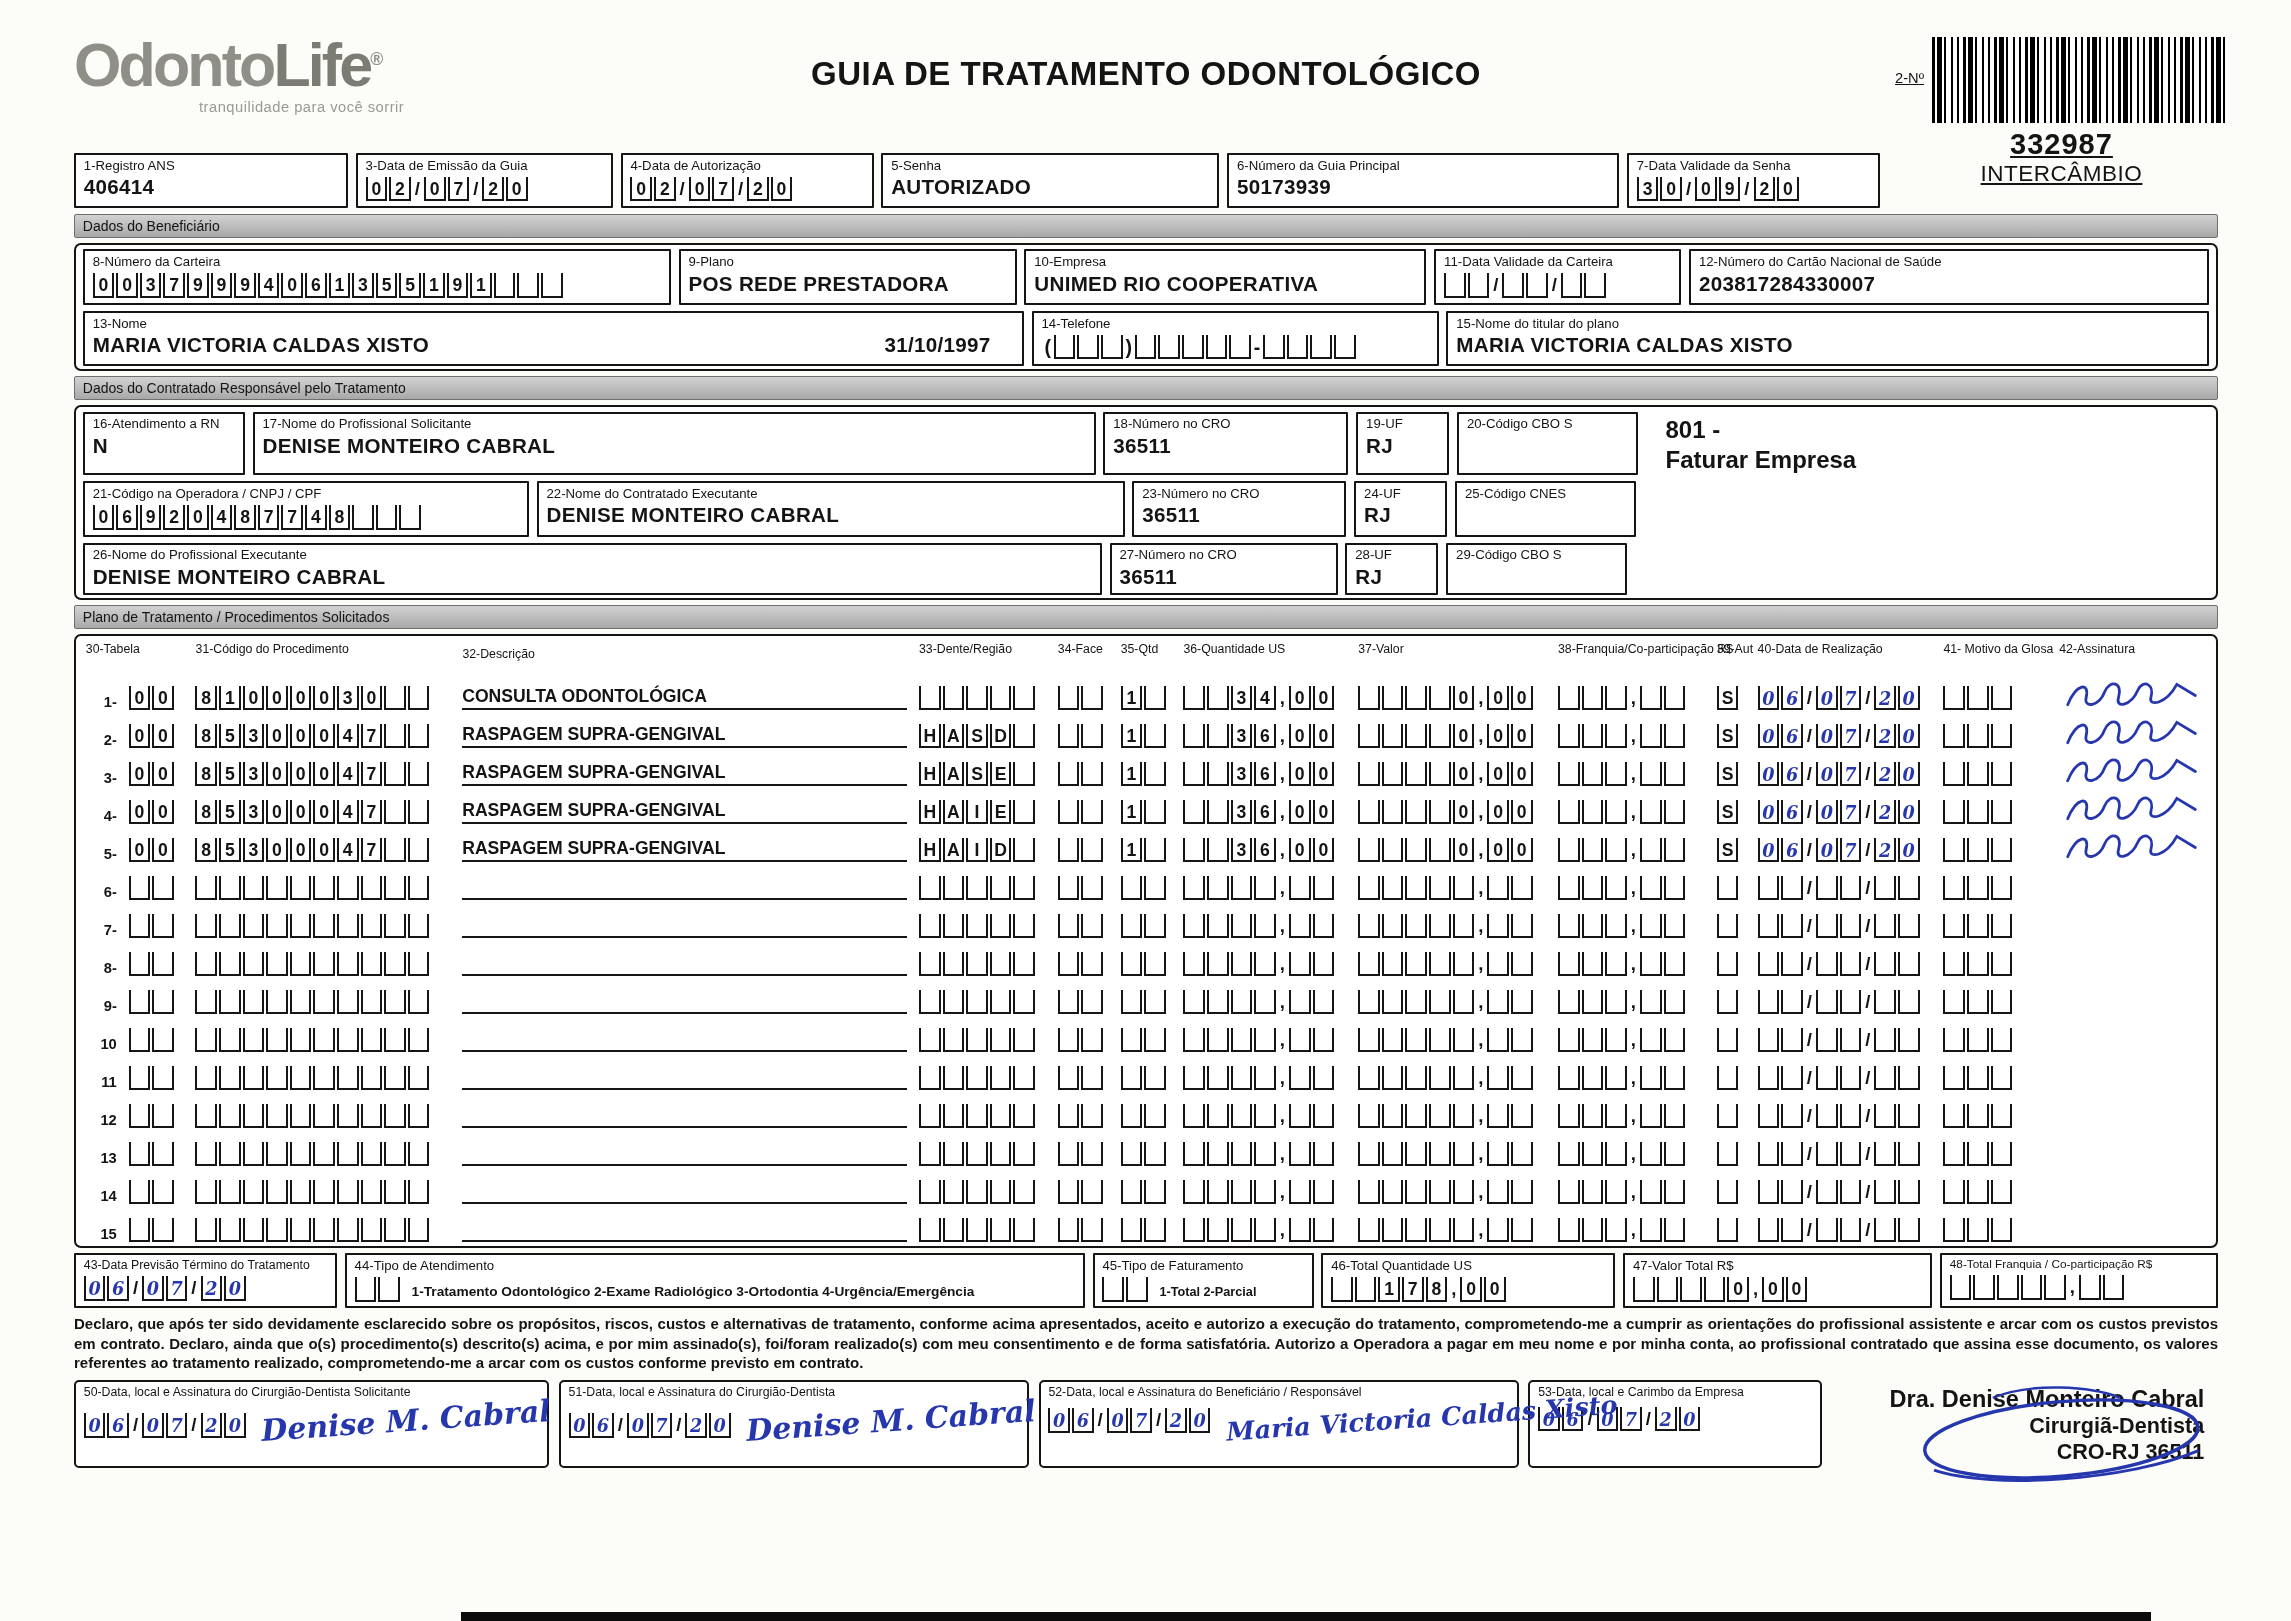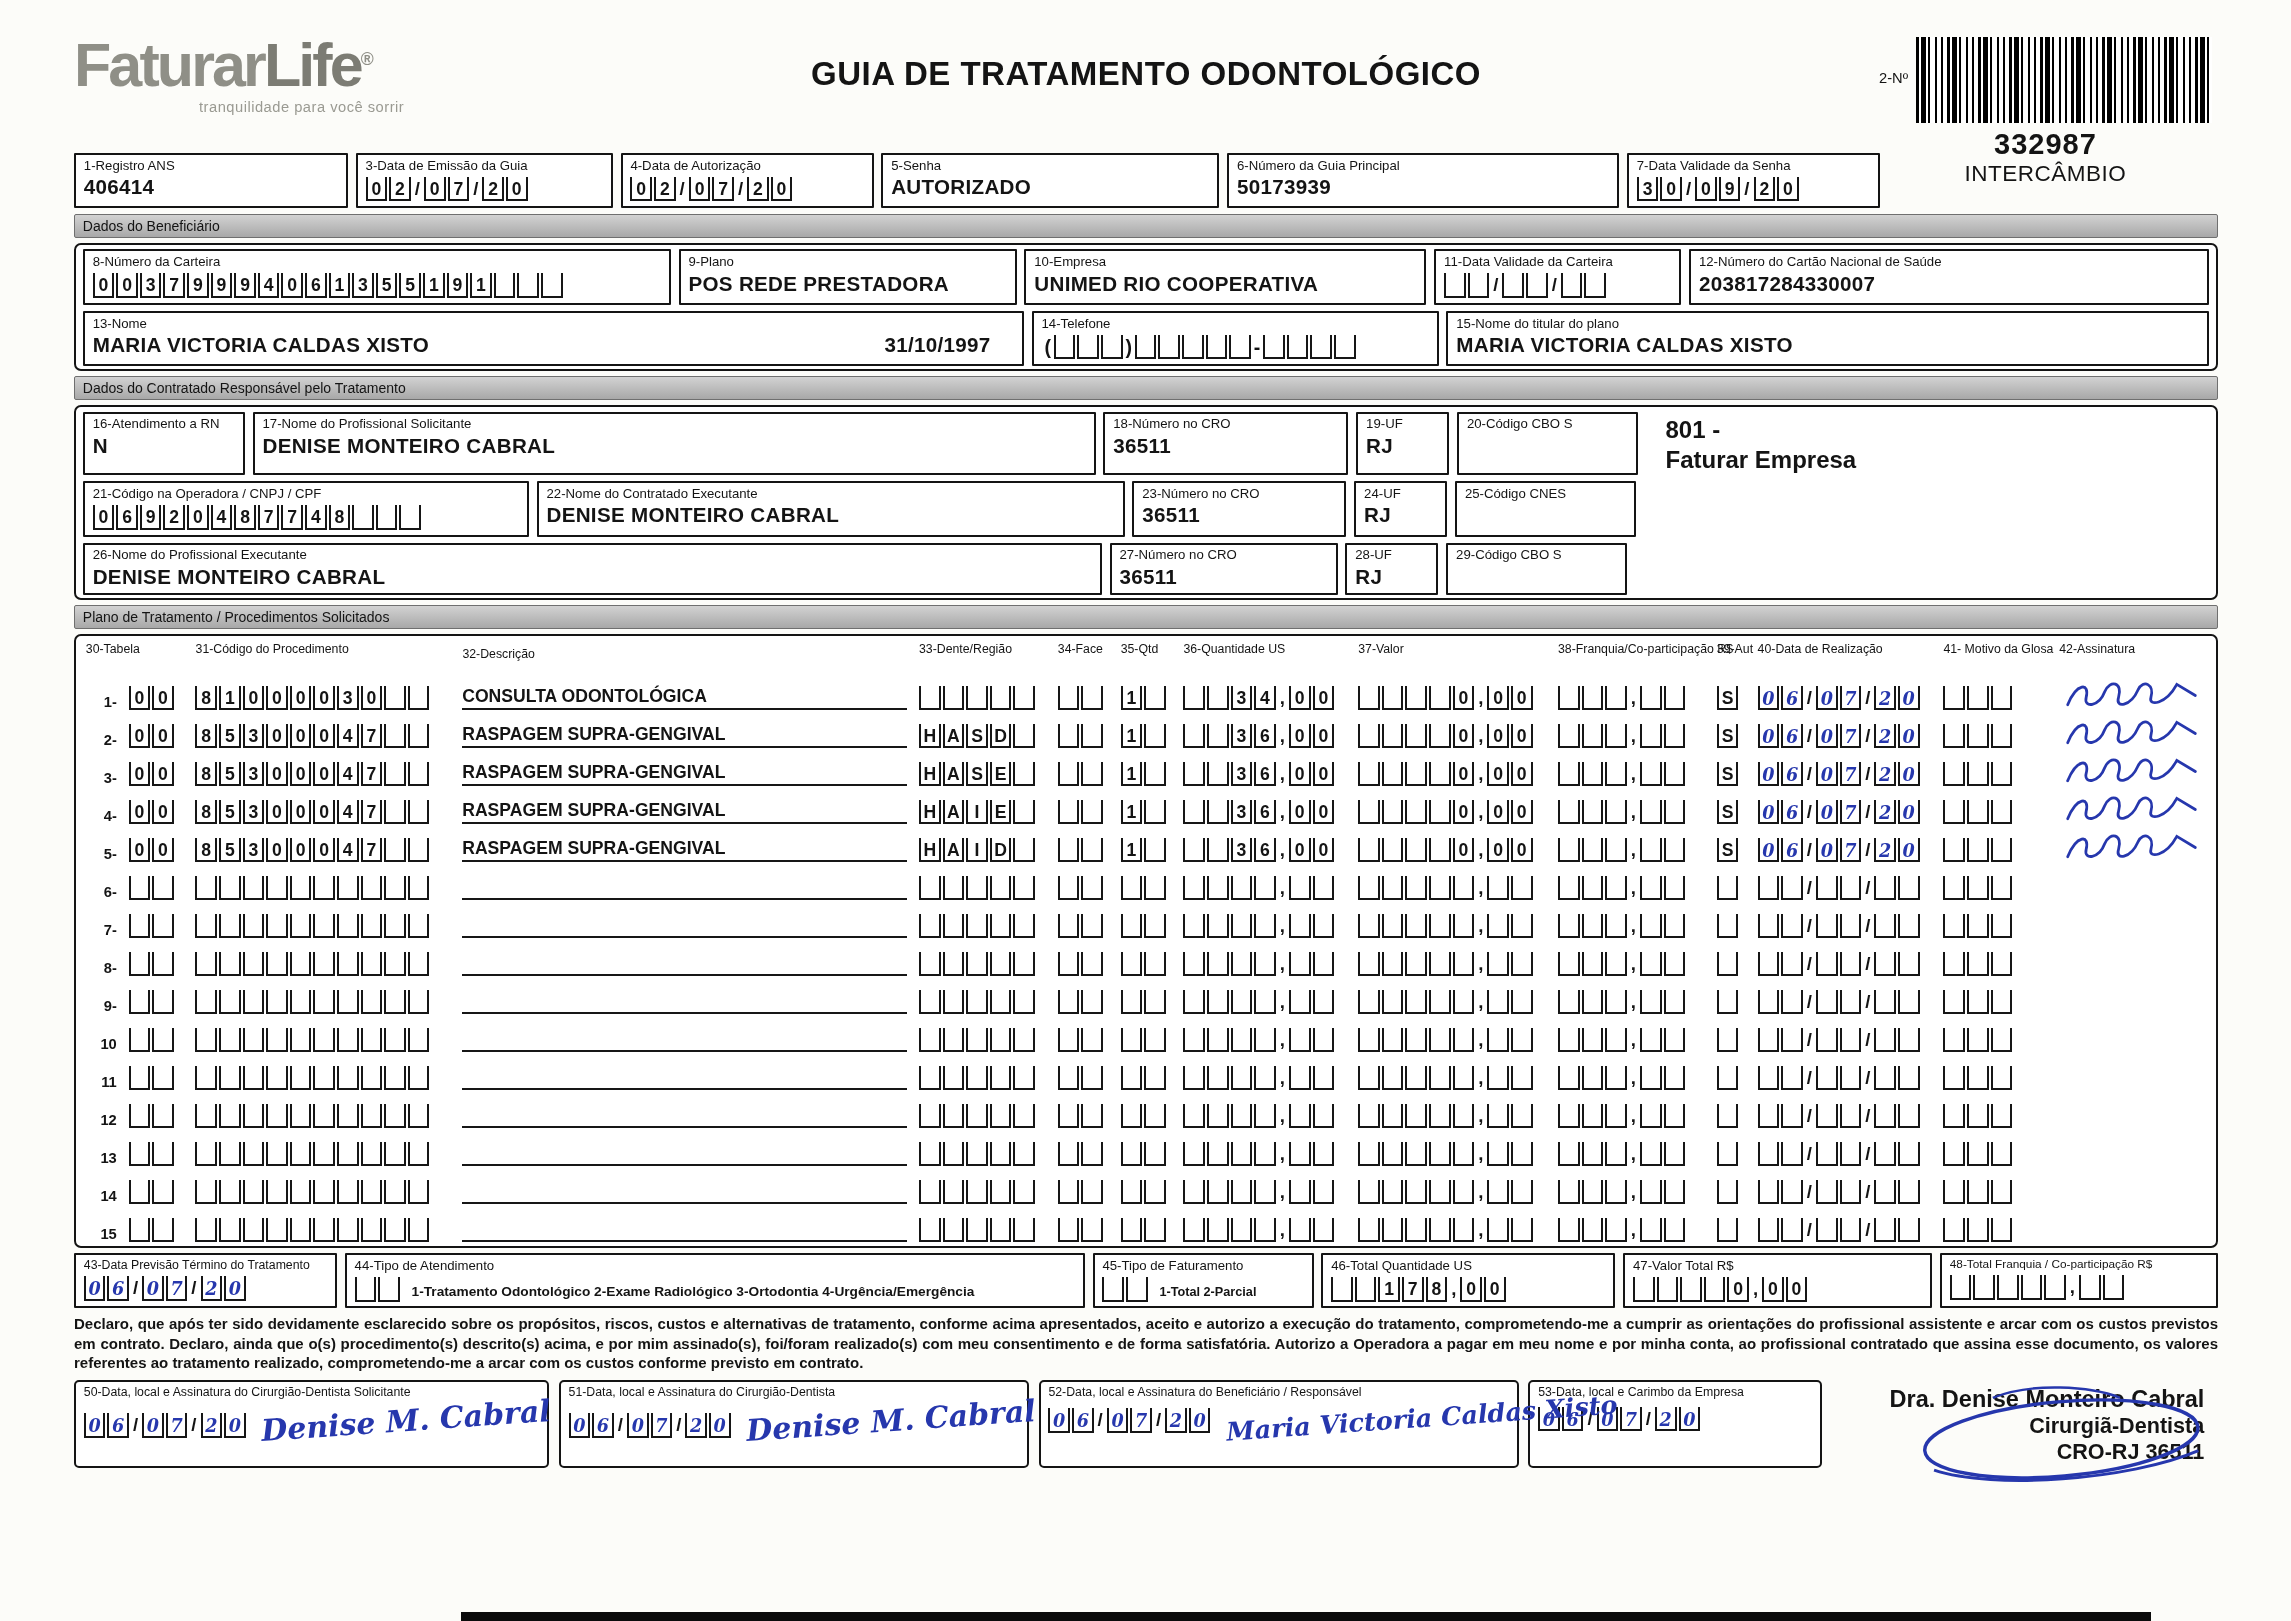--- a/index.html
+++ b/index.html
@@ -8,21 +8,21 @@
   .page { width:2292px; height:1621px; background:#fcfcf9; position:relative; padding:13.7px 74px 0; overflow:hidden; }
 
   
   .topbar { display:flex; height:139px; }
   .logo { width:421px; padding-top:21.6px; }
   .logo-text { font-size:61px; font-weight:bold; color:#8f8f87; letter-spacing:-2.9px; line-height:1; }
   .logo-text .life { color:#7c7c74; }
   .logo-text .reg { font-size:17.6px; vertical-align:super; letter-spacing:0; }
   .tagline { font-size:14.7px; color:#9a9a92; margin-top:2.9px; padding-left:125px; letter-spacing:0.5px; }
   .title { flex:1; text-align:center; font-size:33px; font-weight:bold; margin-top:41px; padding-right:421px; letter-spacing:0.5px; }
-  .bc-area { position:absolute; top:37px; right:80px; width:333px; text-align:center; }
+  .bc-area { position:absolute; top:37px; right:64px; width:333px; text-align:center;text-decoration:underline; }
   .bc-row { display:flex; align-items:flex-start; gap:7.8px; }
   .bc-label { font-size:14.7px; margin-top:33px; white-space:nowrap; }
   .bc-bars { flex:1; height:86px; background:repeating-linear-gradient(90deg,#000 0 2.9px,#fff 2.9px 4.9px,#000 4.9px 9.8px,#fff 9.8px 11.8px,#000 11.8px 13.7px,#fff 13.7px 18.6px,#000 18.6px 20.6px,#fff 20.6px 24.5px,#000 24.5px 26.5px,#fff 26.5px 31px); }
   .bc-num { font-size:29px; font-weight:bold; margin-top:4.9px; letter-spacing:1px; }
   .bc-type { font-size:22.5px; letter-spacing:0.5px; }
 
   
   .frow { display:flex; gap:7.8px; margin-bottom:5.9px; align-items:stretch; }
   .fbox { border:2.5px solid #141414; border-radius:1px; padding:2.9px 7.8px 4.9px; background:#fff; }
   .lbl { display:block; font-size:13.2px; line-height:1.15; white-space:nowrap; }
@@ -80,21 +80,21 @@
   .stamp-svg { position:absolute; right:0; top:0; pointer-events:none; }
   .scan-edge { position:absolute; bottom:0; left:461px; width:1690px; height:8.8px; background:#0b0b0b; }
 </style>
 </head>
 <body>
 
 <div class="page">
 
   <div class="topbar">
     <div class="logo">
-      <div class="logo-text"><span>Faturar</span><span class="life">Life</span><span class="reg">®</span></div>
+      <div class="logo-text"><span>Odonto</span><span class="life">Life</span><span class="reg">®</span></div>
       <div class="tagline">tranquilidade para você sorrir</div>
     </div>
     <div class="title">GUIA DE TRATAMENTO ODONTOLÓGICO</div>
   </div>
   <div class="bc-area">
     <div class="bc-row">
       <span class="bc-label">2-Nº</span>
       <div class="bc-bars"></div>
     </div>
     <div class="bc-num">332987</div>

